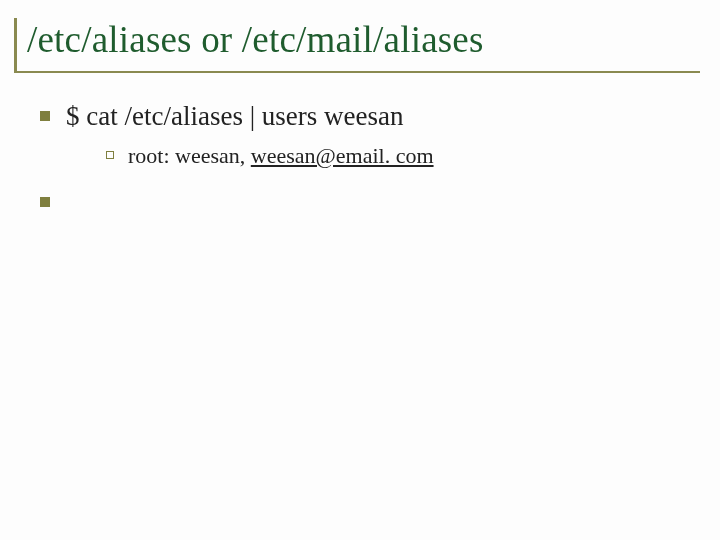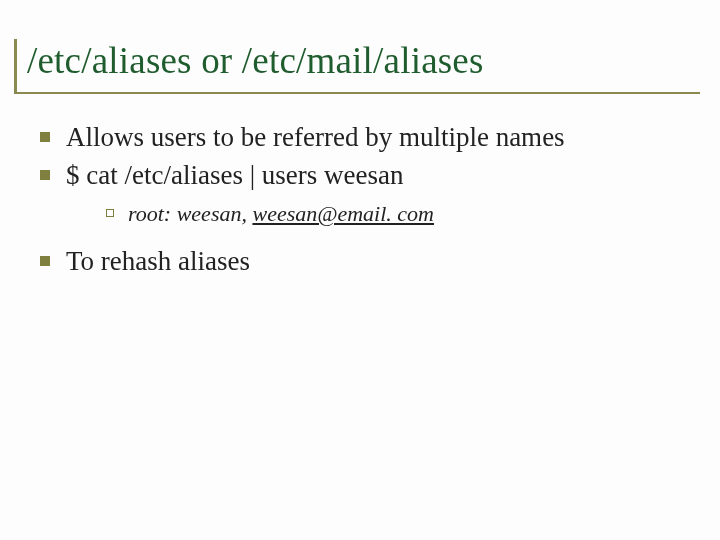--- a/index.html
+++ b/index.html
@@ -10,21 +10,20 @@
     background: #fdfdfd;
     font-family: "Times New Roman", Times, serif;
     color: #222;
   }
   .slide {
     box-sizing: border-box;
     width: 720px;
     height: 492px;
     padding: 18px 20px 20px 14px;
     position: relative;
-    margin-top: 21px;
   }
   .title-wrap {
     border-left: 3px solid #8a8a50;
     border-bottom: 2px solid #8a8a50;
     padding: 0px 0 10px 10px;
     margin-bottom: 26px;
   }
   .title {
     font-size: 37px;
     color: #1f5c2e;
@@ -56,21 +55,20 @@
     list-style: none;
     padding: 0 0 0 38px;
     margin: 6px 0 14px 0;
   }
   ul.level2 > li {
     position: relative;
     padding-left: 24px;
     font-size: 22px;
     line-height: 1.4;
     color: #222;
-    font-style: italic;
   }
   ul.level2 > li::before {
     content: "";
     position: absolute;
     left: 2px;
     top: 10px;
     width: 8px;
     height: 8px;
     border: 1px solid #7f7f3f;
     box-sizing: border-box;
@@ -85,27 +83,23 @@
 </head>
 <body>
 
 <div class="slide">
   <div class="title-wrap">
     <div class="title">/etc/aliases or /etc/mail/aliases</div>
   </div>
 
   <ul class="level1">
     <li>
-      <span>Allows users to be referred by multiple names</span>
-    </li>
-    <li>
       <span>$ cat /etc/aliases | users weesan</span>
       <ul class="level2">
         <li class="sub-line">
           <span class="prefix">root: weesan, </span><span class="underline">weesan@email. com</span>
         </li>
       </ul>
     </li>
     <li>
-      <span>To rehash aliases</span>
     </li>
   </ul>
 </div>
 
 </body></html>

